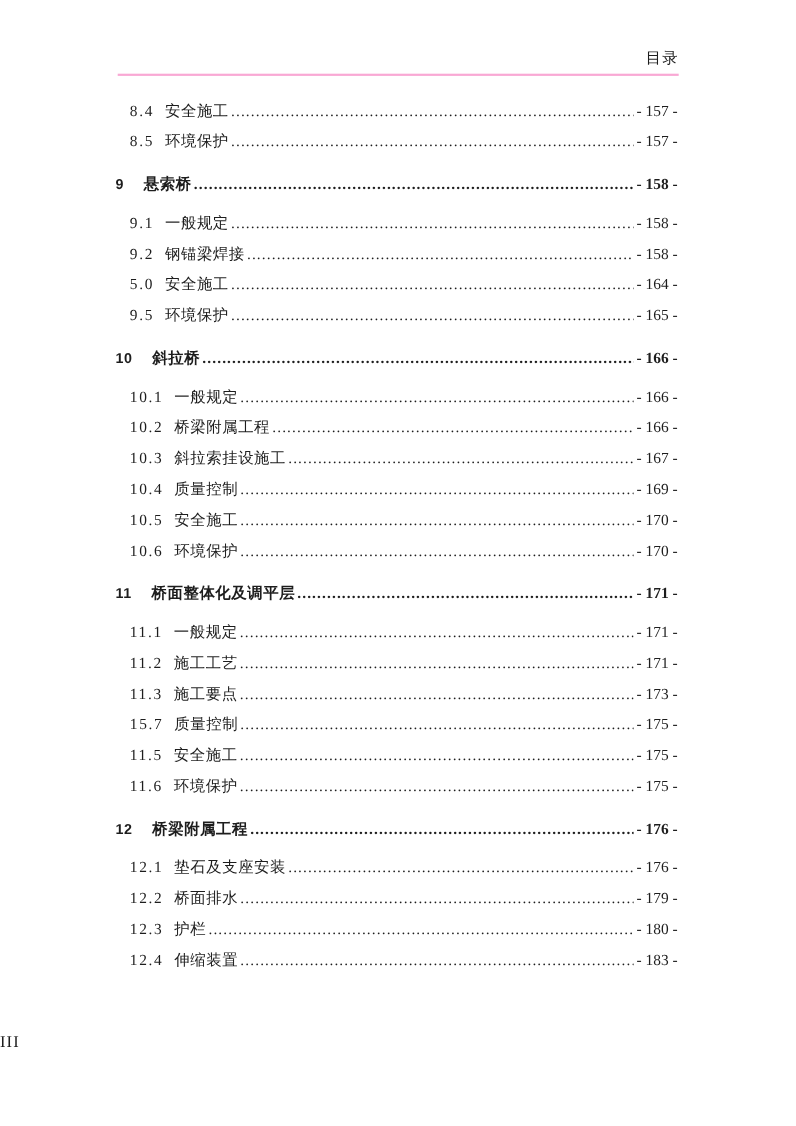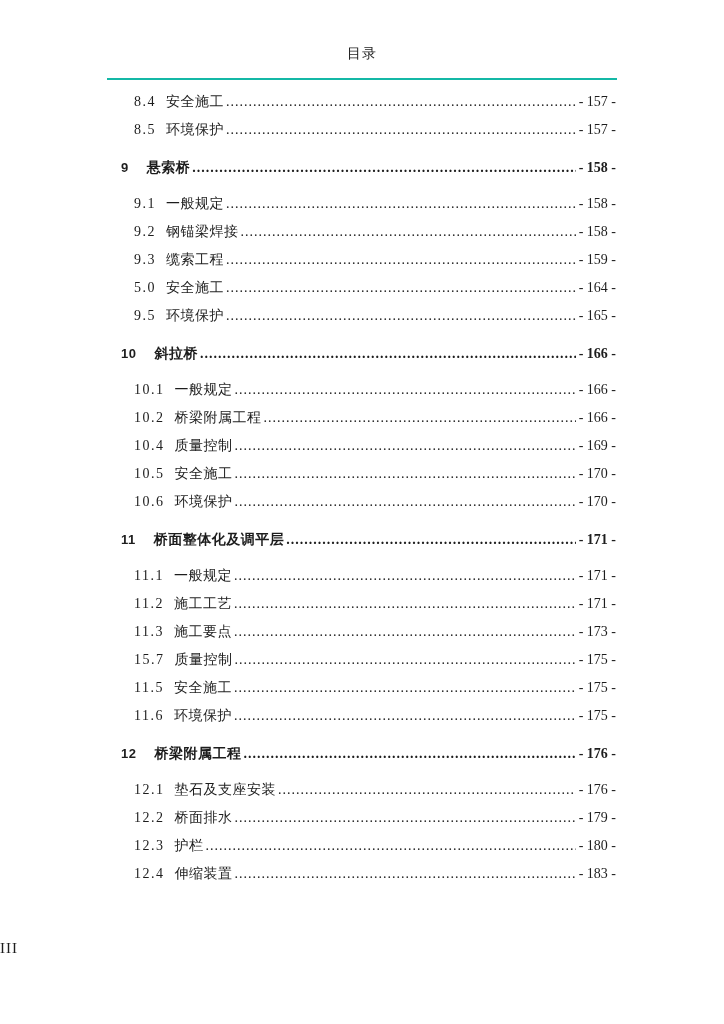--- a/index.html
+++ b/index.html
@@ -16,32 +16,32 @@
     font-family: "Liberation Serif", "DejaVu Serif", serif;
     overflow: hidden;
   }
 
   
   .header {
     position: absolute;
     left: 107px;
     right: 107px;
     top: 44px;
-    text-align: center;
+    text-align: right;
     font-size: 14px;
     line-height: 20px;
-    padding-bottom: 14px;
-    border-bottom: 2px solid #14b8a6;
+    padding-bottom: 3px;
+    border-bottom: 2px solid #f9a8d4;
     letter-spacing: 1px;
   }
 
   
   .toc {
     position: absolute;
-    left: 121px;
+    left: 105px;
     right: 108px;
     top: 88px;
     text-align: right;
   }
   .toc-row {
     display: flex;
     align-items: baseline;
     height: 28px;
     line-height: 28px;
     font-size: 14px;
@@ -131,26 +131,20 @@
         <span class="leader"></span>
         <span class="pagenum">- 158 -</span>
     </div>
       <div class="toc-row level-2">
       <span class="num">9.2</span>
         <span class="title">钢锚梁焊接</span>
         <span class="leader"></span>
         <span class="pagenum">- 158 -</span>
     </div>
       <div class="toc-row level-2">
-      <span class="num">9.3</span>
-        <span class="title">缆索工程</span>
-        <span class="leader"></span>
-        <span class="pagenum">- 159 -</span>
-    </div>
-      <div class="toc-row level-2">
       <span class="num">5.0</span>
         <span class="title">安全施工</span>
         <span class="leader"></span>
         <span class="pagenum">- 164 -</span>
     </div>
       <div class="toc-row level-2">
       <span class="num">9.5</span>
         <span class="title">环境保护</span>
         <span class="leader"></span>
         <span class="pagenum">- 165 -</span>
@@ -165,20 +159,26 @@
       <span class="num">10.1</span>
         <span class="title">一般规定</span>
         <span class="leader"></span>
         <span class="pagenum">- 166 -</span>
     </div>
       <div class="toc-row level-2">
       <span class="num">10.2</span>
         <span class="title">桥梁附属工程</span>
         <span class="leader"></span>
         <span class="pagenum">- 166 -</span>
+    </div>
+      <div class="toc-row level-2">
+      <span class="num">10.3</span>
+        <span class="title">斜拉索挂设施工</span>
+        <span class="leader"></span>
+        <span class="pagenum">- 167 -</span>
     </div>
       <div class="toc-row level-2">
       <span class="num">10.4</span>
         <span class="title">质量控制</span>
         <span class="leader"></span>
         <span class="pagenum">- 169 -</span>
     </div>
       <div class="toc-row level-2">
       <span class="num">10.5</span>
         <span class="title">安全施工</span>

